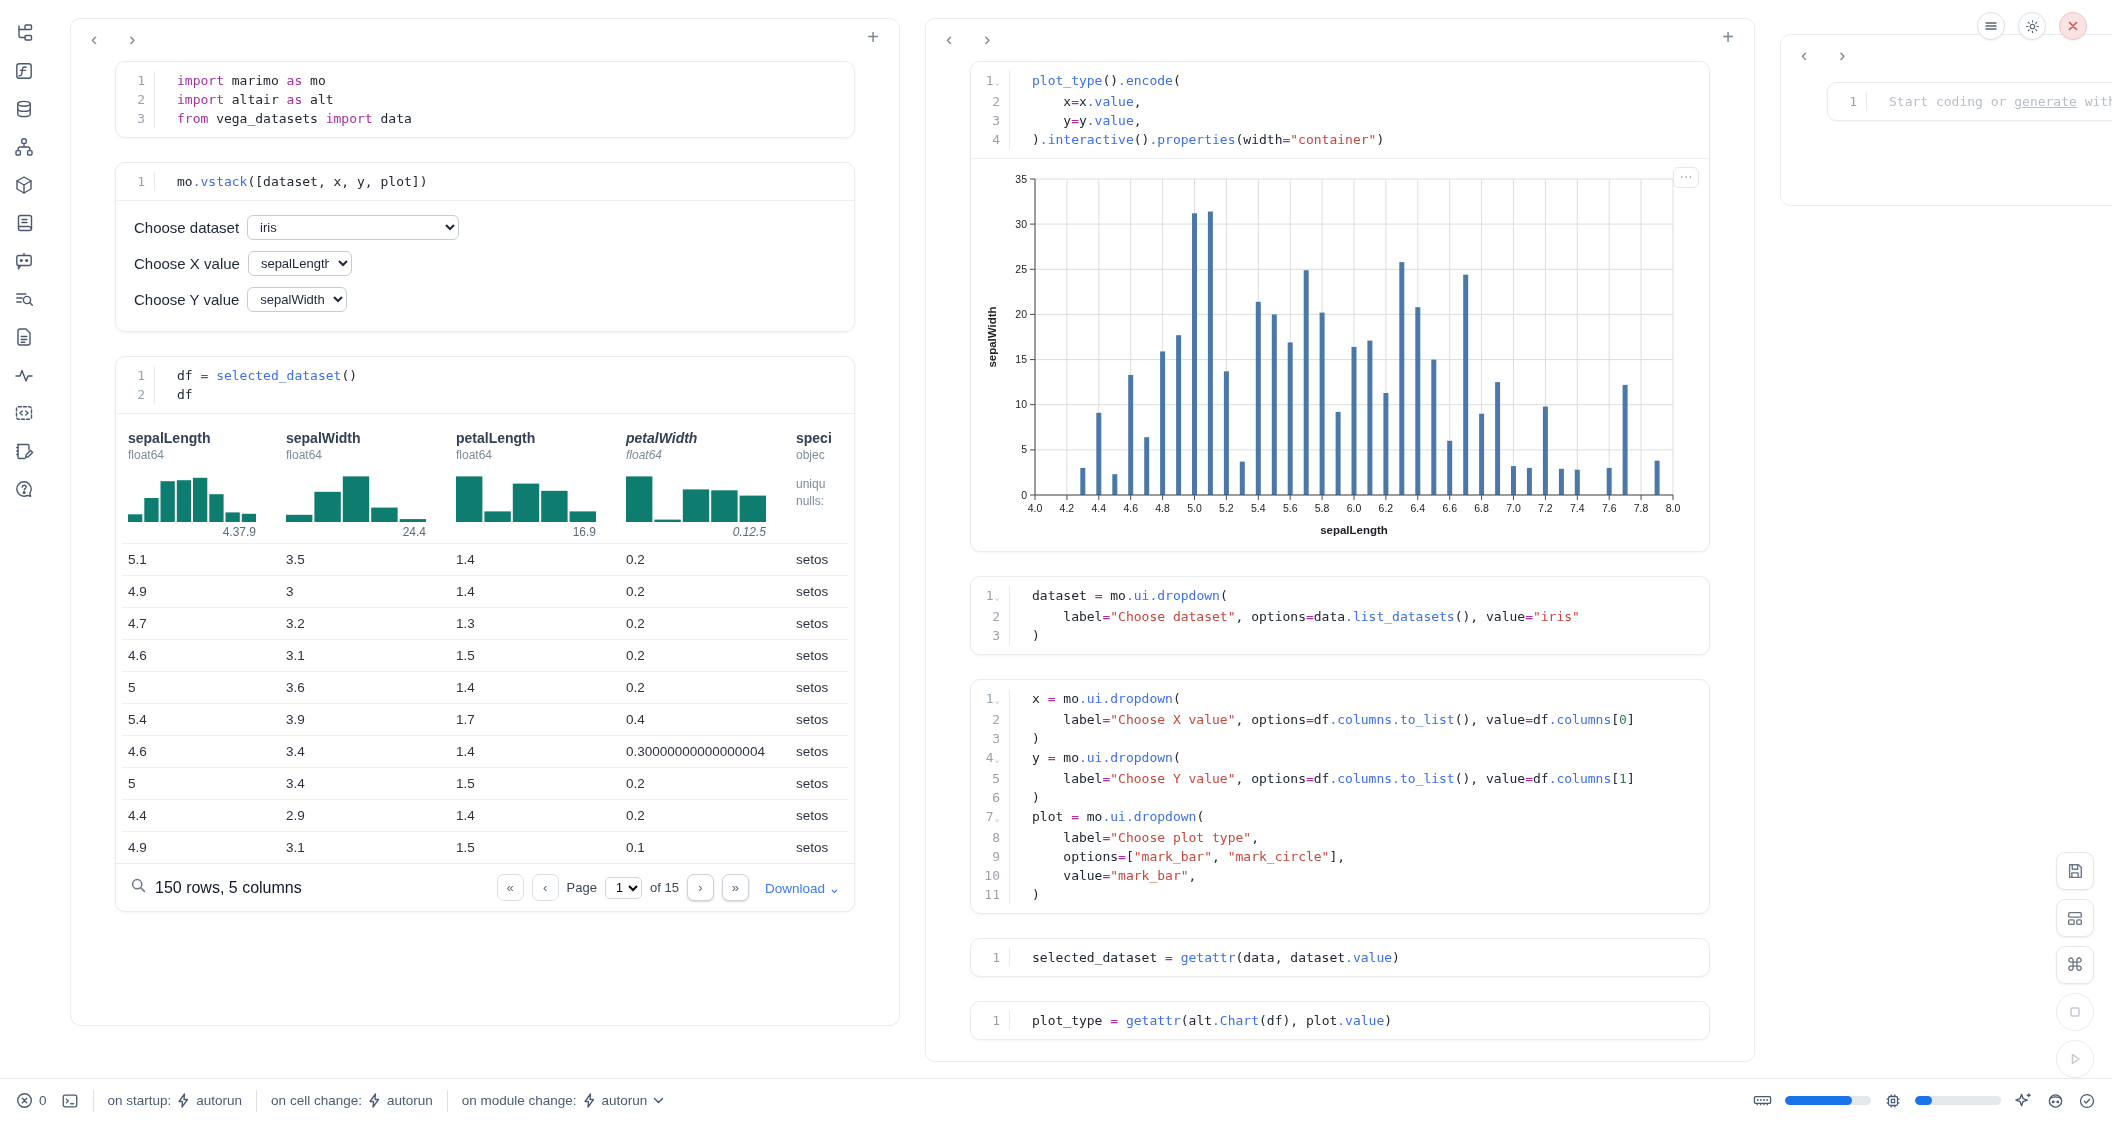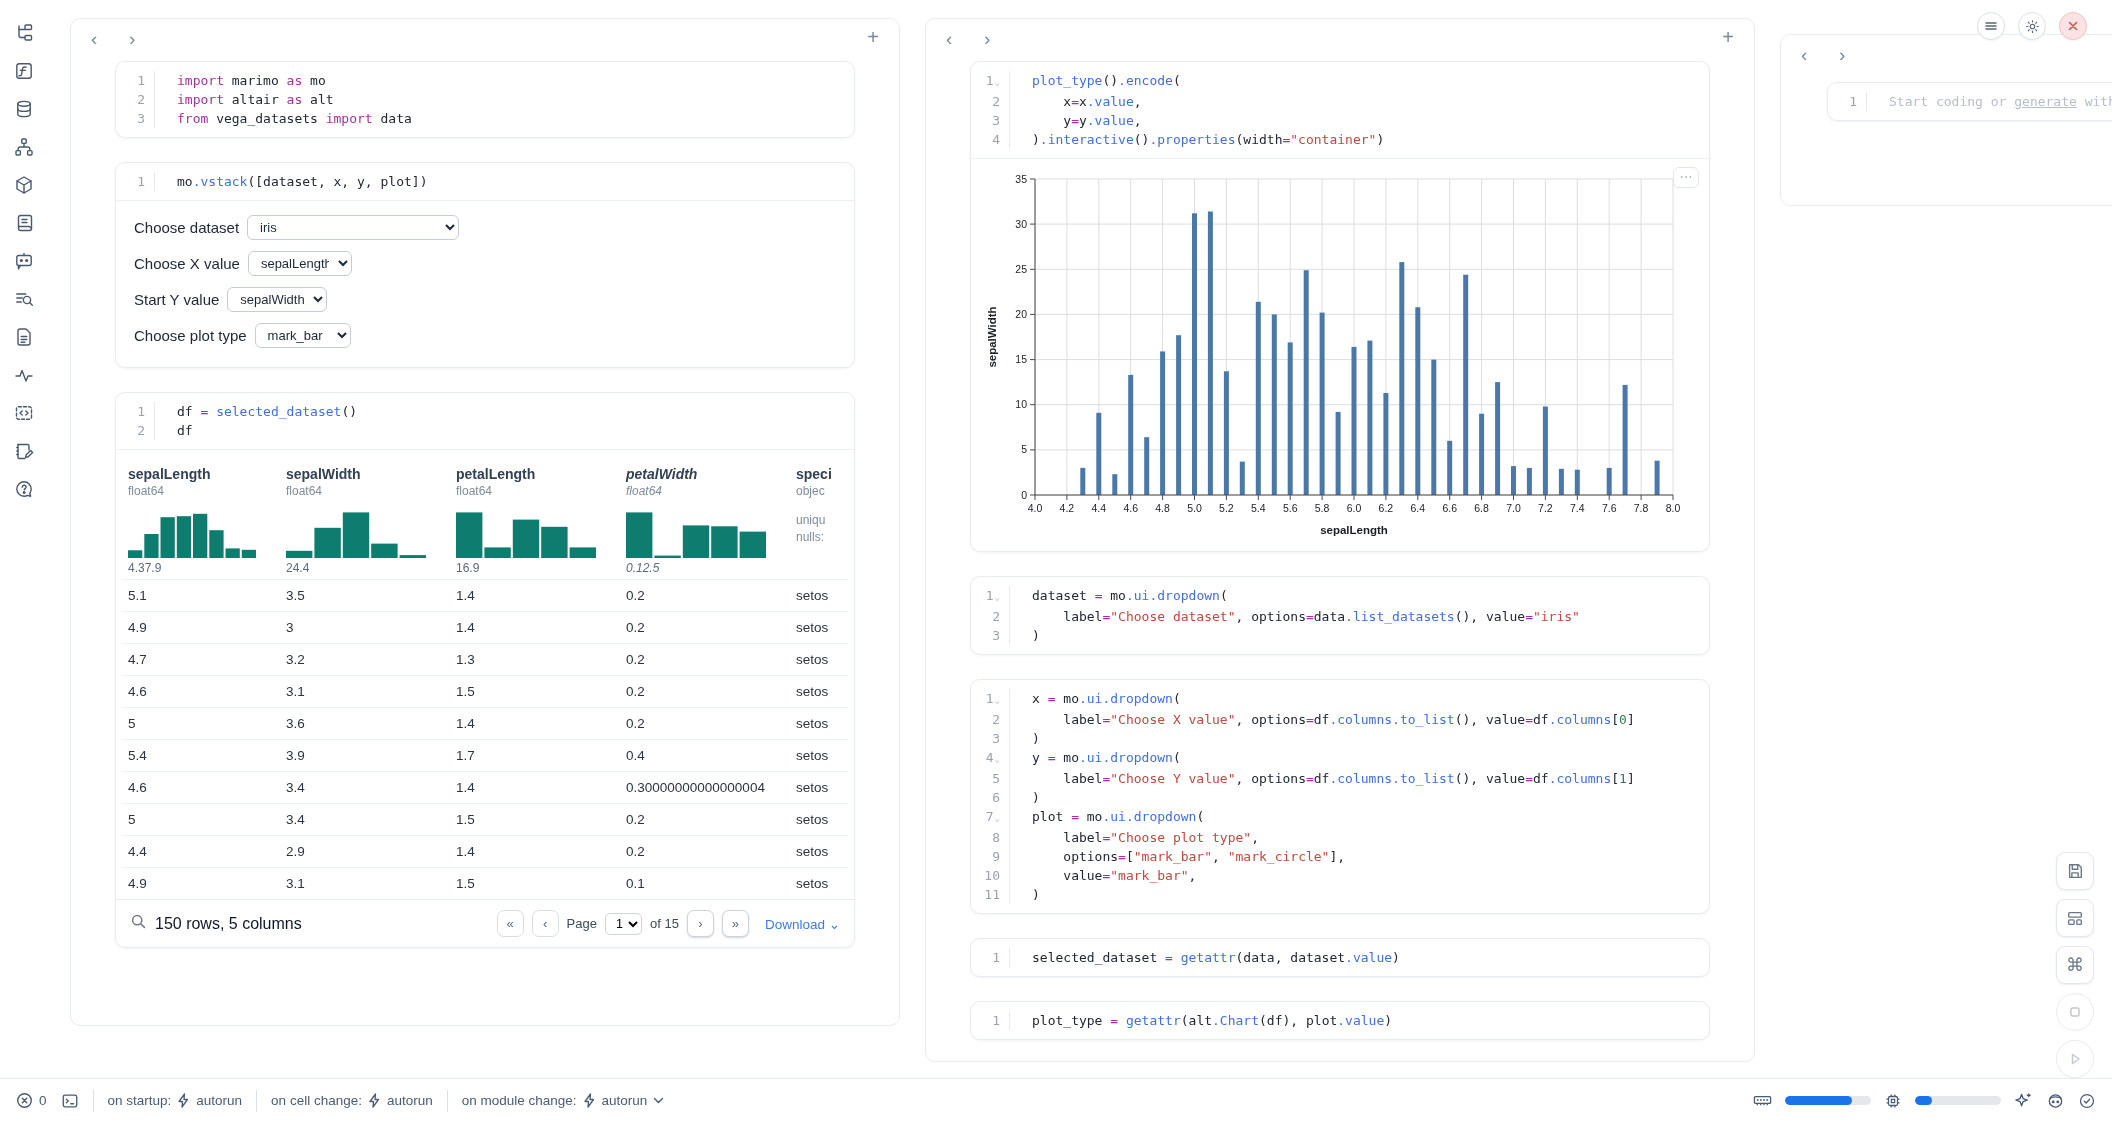--- a/index.html
+++ b/index.html
@@ -46,21 +46,21 @@
                     border:1px solid #c6ccd4; border-radius:6px; padding:3px 6px 3px 8px; background:#fff; }
 
   
   .df-wrap { padding:6px 6px 0; }
   .t-head { display:flex; }
   .t-col { flex:none; padding:10px 6px 4px; overflow:hidden; }
   .t-col .t-name { font-size:14px; font-weight:bold; color:#334155; white-space:nowrap; }
   .t-col .t-type { font-size:12px; color:#7e8c99; margin-top:2px; white-space:nowrap; }
   .t-col .t-meta { font-size:12px; color:#7e8c99; margin-top:14px; white-space:nowrap; line-height:17px; }
   .t-col svg { display:block; margin-top:10px; }
-  .t-range { display:flex; justify-content:flex-start; font-size:12px; color:#5d6b78; margin-top:3px; }
+  .t-range { display:flex; justify-content:flex-end; font-size:12px; color:#5d6b78; margin-top:3px; }
   .t-row { display:flex; border-top:1px solid #eef1f4; }
   .t-cell { flex:none; padding:8px 6px; font-size:13.5px; color:#2b3440; white-space:nowrap; overflow:hidden; }
   .t-foot { border-top:1px solid #e8ebee; margin-top:0; height:48px; display:flex; align-items:center;
             padding:0 14px; gap:8px; }
   .t-foot .summary { font-size:16px; color:#0f172a; }
   .t-foot .spacer { flex:1; }
   .pg-btn { width:27px; height:27px; border:1px solid #d9dee3; border-radius:7px; background:#fff;
             color:#5b6a78; font-size:13px; display:flex; align-items:center; justify-content:center; cursor:pointer; }
   .pg-btn.raised { box-shadow:0 1px 2px rgba(16,24,40,.18); border-color:#cdd3d9; }
   .pg-text { font-size:13px; color:#3d4a57; }
@@ -231,26 +231,22 @@
       <div class="controls">
           <div class="ctl-row">
             <span class="ctl-label">Choose dataset</span>
             <select style="width: 212px;"><option>iris</option></select>
           </div>
           <div class="ctl-row">
             <span class="ctl-label">Choose X value</span>
             <select style="width: 104px;"><option>sepalLength</option></select>
           </div>
           <div class="ctl-row">
-            <span class="ctl-label">Start Y value</span>
+            <span class="ctl-label">Choose Y value</span>
             <select style="width: 100px;"><option>sepalWidth</option></select>
-          </div>
-          <div class="ctl-row">
-            <span class="ctl-label">Choose plot type</span>
-            <select style="width: 96px;"><option>mark_bar</option></select>
           </div>
         </div>
     </div>
   </div>
 
   <div class="cell">
     <div class="code-area">
         <div class="cline">
           <span class="ln">1</span>
           <span class="lc"><span class="tk-pl">df </span><span class="tk-op">=</span><span class="tk-pl"> </span><span class="tk-fn">selected_dataset</span><span class="tk-pl">()</span></span>

